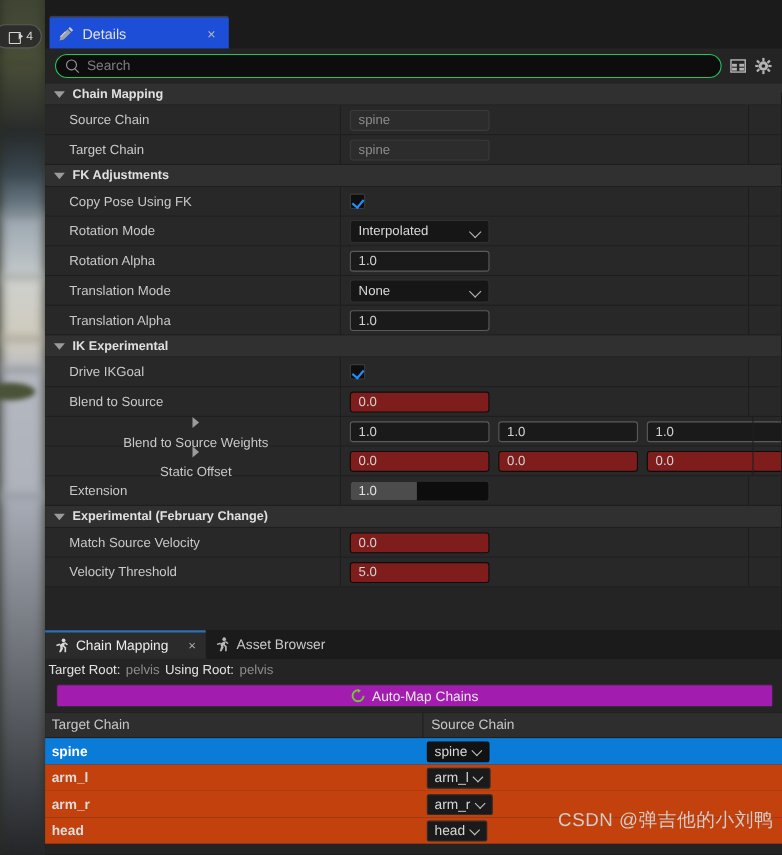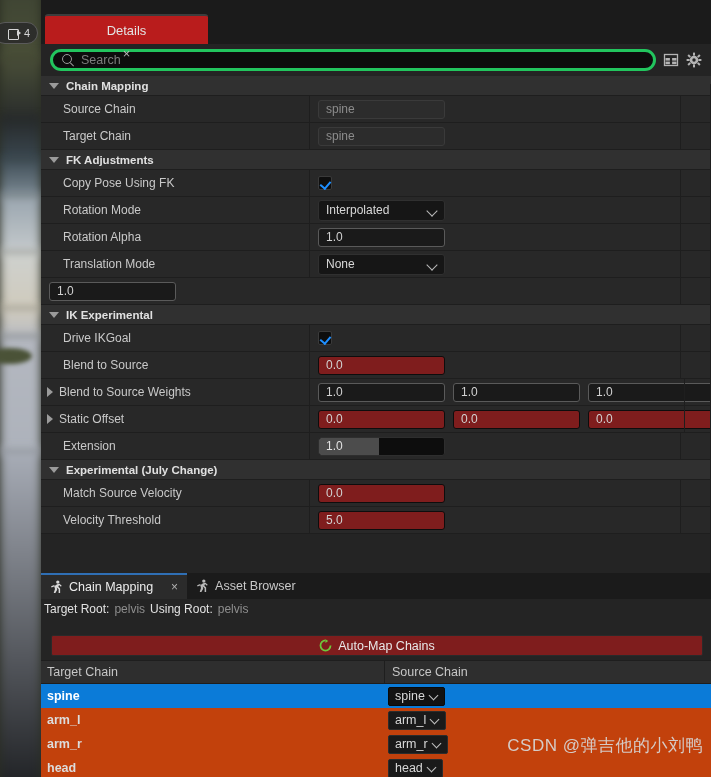--- a/index.html
+++ b/index.html
@@ -49,36 +49,36 @@
   }
 
   
   #details {
     position: absolute; left: 41px; top: 0; width: 670px; height: 573px;
     background: #242424;
   }
   .tabbar { height: 44px; background: #1b1b1b; position: relative; }
   .tab {
     position: absolute; left: 4px; top: 14px; height: 30px; width: 163px;
-    background: #b91c1c; border-top: 2px solid #3d3d3d;
+    background: #1d4ed8; border-top: 2px solid #3d3d3d;
     border-top-left-radius: 3px; border-top-right-radius: 3px;
-    display: flex; align-items: center; padding: 0 8px; gap: 7px; flex-direction: column;
+    display: flex; align-items: center; padding: 0 8px; gap: 7px;
   }
   .tab-title { color: #e3e3e3; font-size: 13px; flex: 1; }
   .tab-close {
     color: #b8b8b8; font-size: 13px; line-height: 1; padding: 2px 4px;
   }
   .pencil-icon { width: 15px; height: 15px; position: relative; display:block; }
 
   .searchrow {
     height: 32px; padding: 0 9px; display: flex; align-items: center; gap: 7px;
     background: #242424;
   }
   .searchbox {
-    flex: 1; height: 22px; background: #0d0d0d; border: 3px solid #22c55e;
+    flex: 1; height: 22px; background: #0d0d0d; border: 1px solid #22c55e;
     border-radius: 11px; display: flex; align-items: center; padding: 0 9px; gap: 7px; text-align: center;
   }
   .mag { width: 12px; height: 12px; position: relative; flex: none; }
   .mag::before {
     content:""; position:absolute; left:0; top:0; width:8px; height:8px;
     border: 1.4px solid #9a9a9a; border-radius: 50%;
   }
   .mag::after {
     content:""; position:absolute; left:7.5px; top:7.5px; width:4.5px; height:1.4px;
     background:#9a9a9a; transform: rotate(45deg); transform-origin: left center;
@@ -99,21 +99,21 @@
 
   .prow {
     height: 27px; display: flex; align-items: center;
     border-bottom: 1px solid #1e1e1e; background: #282828;
   }
   .pname {
     width: 269px; color: #c9c9c9; font-size: 12px; padding-left: 22px;
     display: flex; align-items: center; gap: 6px; flex: none;
     border-right: 1px solid #1e1e1e; height: 100%;
   }
-  .pname.has-caret { padding-left: 6px; }
+  .pname.has-caret { padding-left: 6px; flex-direction: column; }
   .pname span.lbl { padding-left: 0; }
   .pval { flex: 1; height: 100%; display: flex; align-items: center;
           padding-left: 8px; gap: 8px; position: relative; }
   .pval.right-cols::after {
     content: ""; position: absolute; right: 30px; top: 0; bottom: 0;
     width: 1px; background: #1e1e1e;
   }
 
   .field {
     height: 19px; background: #7f1d1d; border: 1px solid #2e2e2e;
@@ -174,23 +174,23 @@
   .run-icon { width: 13px; height: 14px; flex: none; }
   .cm-close { color: #b0b0b0; font-size: 12px; margin-left: 12px; }
 
   .roots { height: 20px; display: flex; align-items: center; gap: 5px;
            padding-left: 3px; font-size: 12px; background: #242424; }
   .roots .k { color: #e2e2e2; }
   .roots .v { color: #8e8e8e; }
 
   .automap-wrap { padding: 3px 8px 4px 10px; }
   .automap {
-    height: 21px; background: #7f1d1d; border: 1px solid #2a2a2a; border-radius: 2px;
+    height: 21px; background: #a21caf; border: 1px solid #2a2a2a; border-radius: 2px;
     display: flex; align-items: center; justify-content: center; gap: 6px;
-    color: #e8e8e8; font-size: 12.5px; margin-top: 13px;
+    color: #e8e8e8; font-size: 12.5px;
   }
   .refresh-ico { width: 13px; height: 13px; flex: none; }
 
   .cm-head {
     height: 24px; display: flex; align-items: center;
     background: #2e2e2e; border-top: 1px solid #1e1e1e; border-bottom: 1px solid #1e1e1e;
   }
   .cm-head .c1 { width: 344px; padding-left: 6px; color: #c6c6c6; font-size: 12.5px;
                  border-right: 1px solid #1e1e1e; height: 100%; display:flex; align-items:center; }
   .cm-head .c2 { flex: 1; padding-left: 7px; color: #c6c6c6; font-size: 12.5px; }
@@ -345,20 +345,23 @@
         <span class="lbl">Translation Mode</span>
       </div>
       <div class="pval right-cols">
         <div class="combo">
           <span class="cv">None</span>
           <span class="chev"></span>
         </div>
       </div>
     </div>
     <div class="prow">
+      <div class="pname">
+        <span class="lbl">Translation Alpha</span>
+      </div>
       <div class="pval right-cols">
         <div class="field w-wide hl">1.0</div>
       </div>
     </div>
 
     <div class="sec">
       <span class="caret-d"></span>
       <span class="sec-title">IK Experimental</span>
     </div>
     <div class="prow">
@@ -406,21 +409,21 @@
       <div class="pval right-cols">
         <div class="slider">
           <div class="fillbar" style="width: 48%;"></div>
           <div class="sv">1.0</div>
         </div>
       </div>
     </div>
 
     <div class="sec">
       <span class="caret-d"></span>
-      <span class="sec-title">Experimental (July Change)</span>
+      <span class="sec-title">Experimental (February Change)</span>
     </div>
     <div class="prow">
       <div class="pname">
         <span class="lbl">Match Source Velocity</span>
       </div>
       <div class="pval right-cols">
         <div class="field w-wide flat">0.0</div>
       </div>
     </div>
     <div class="prow">

